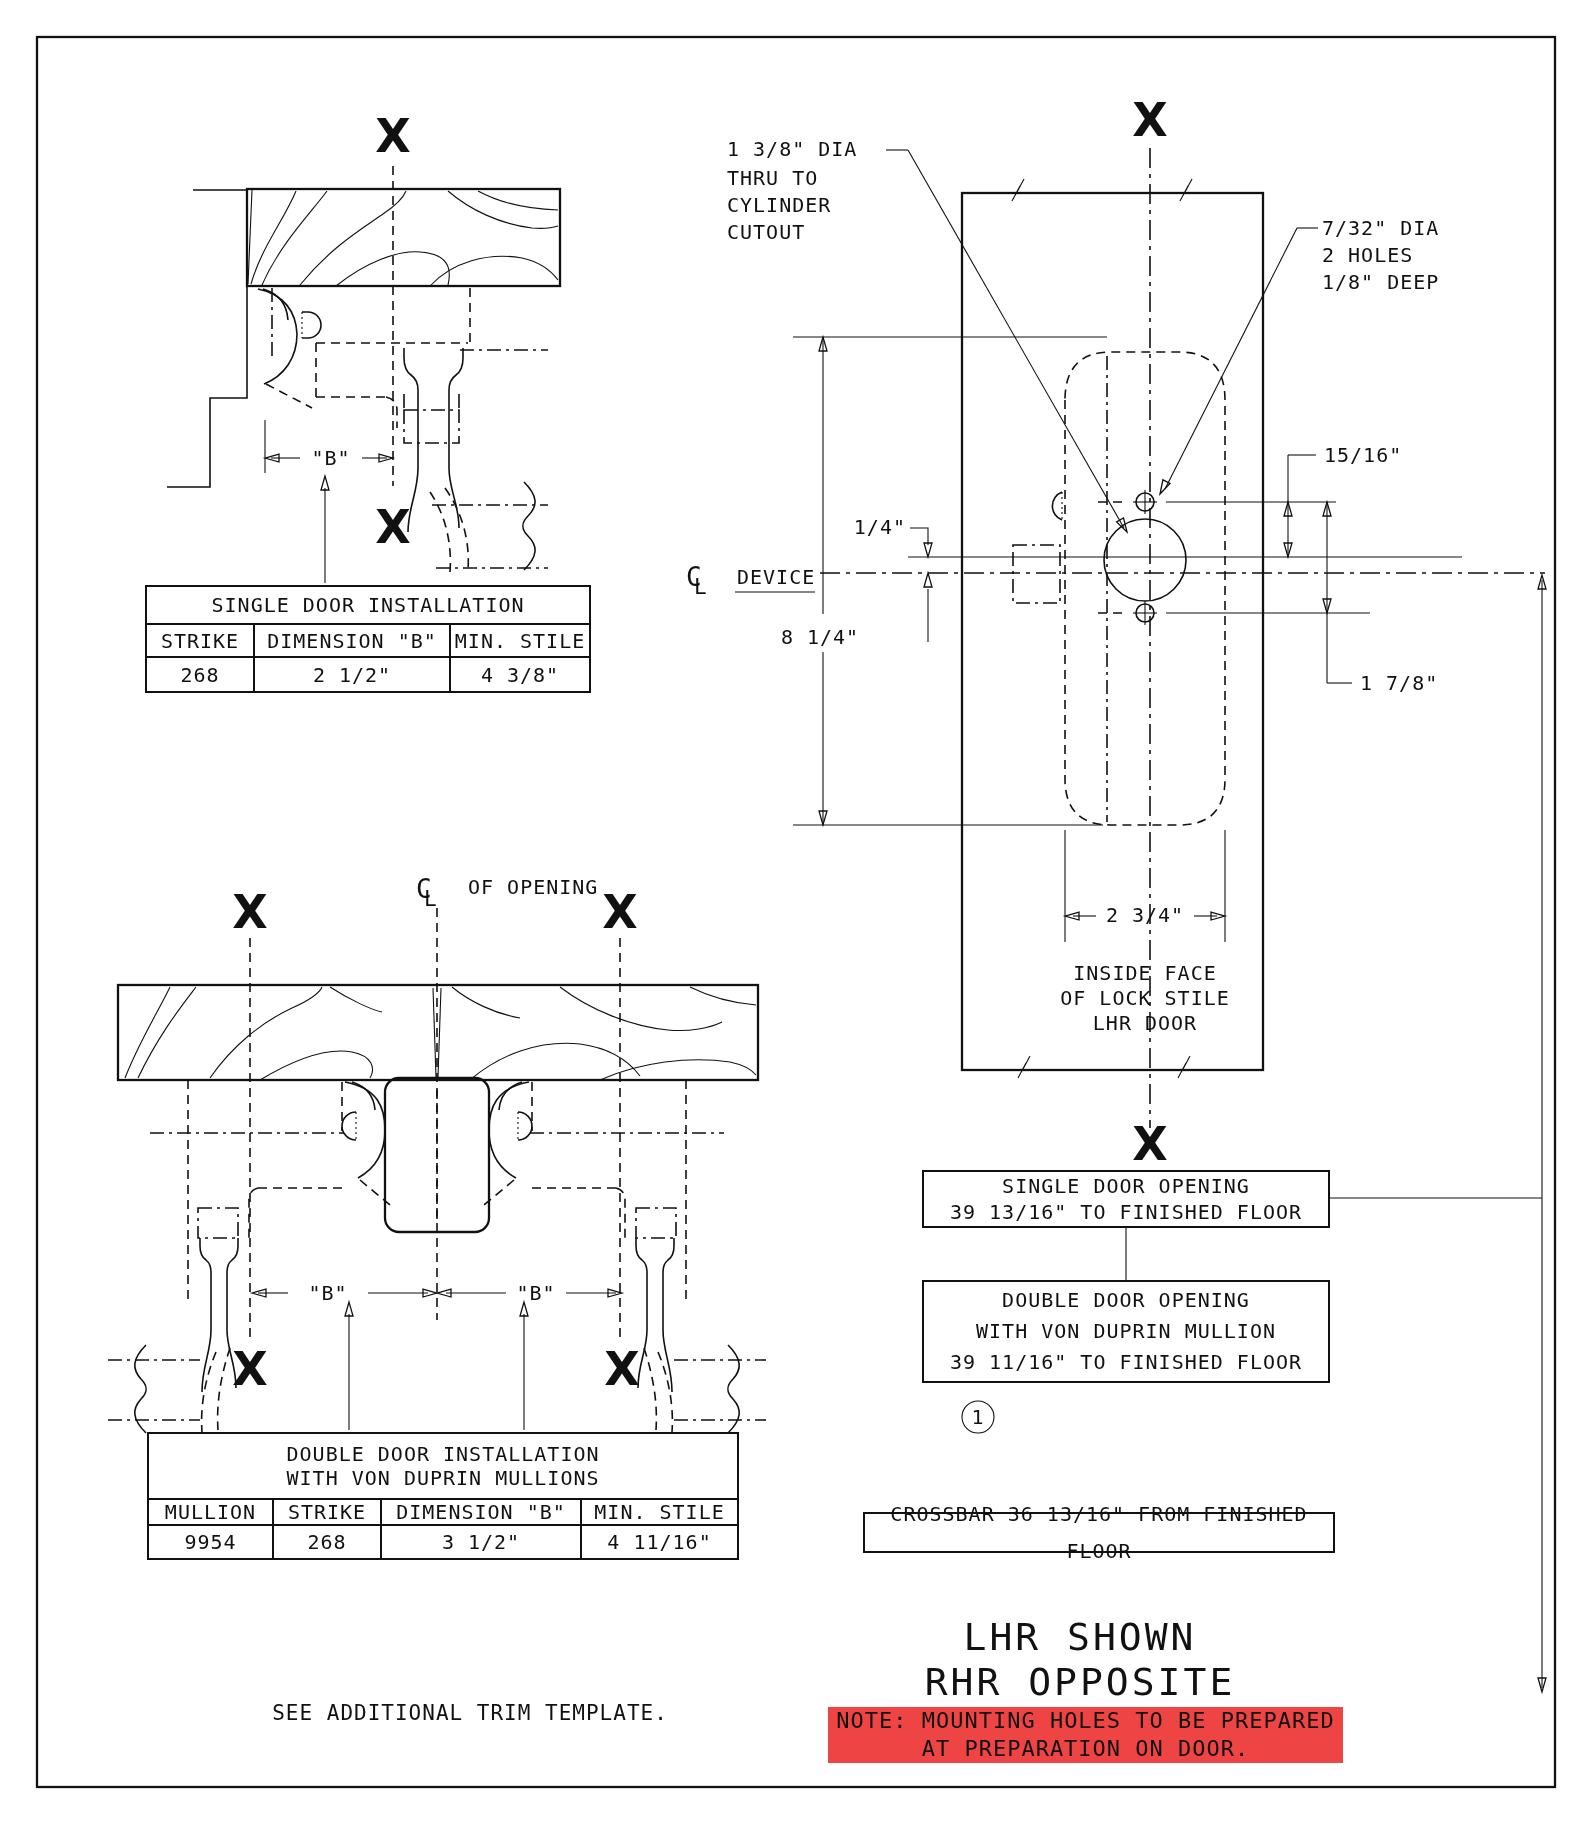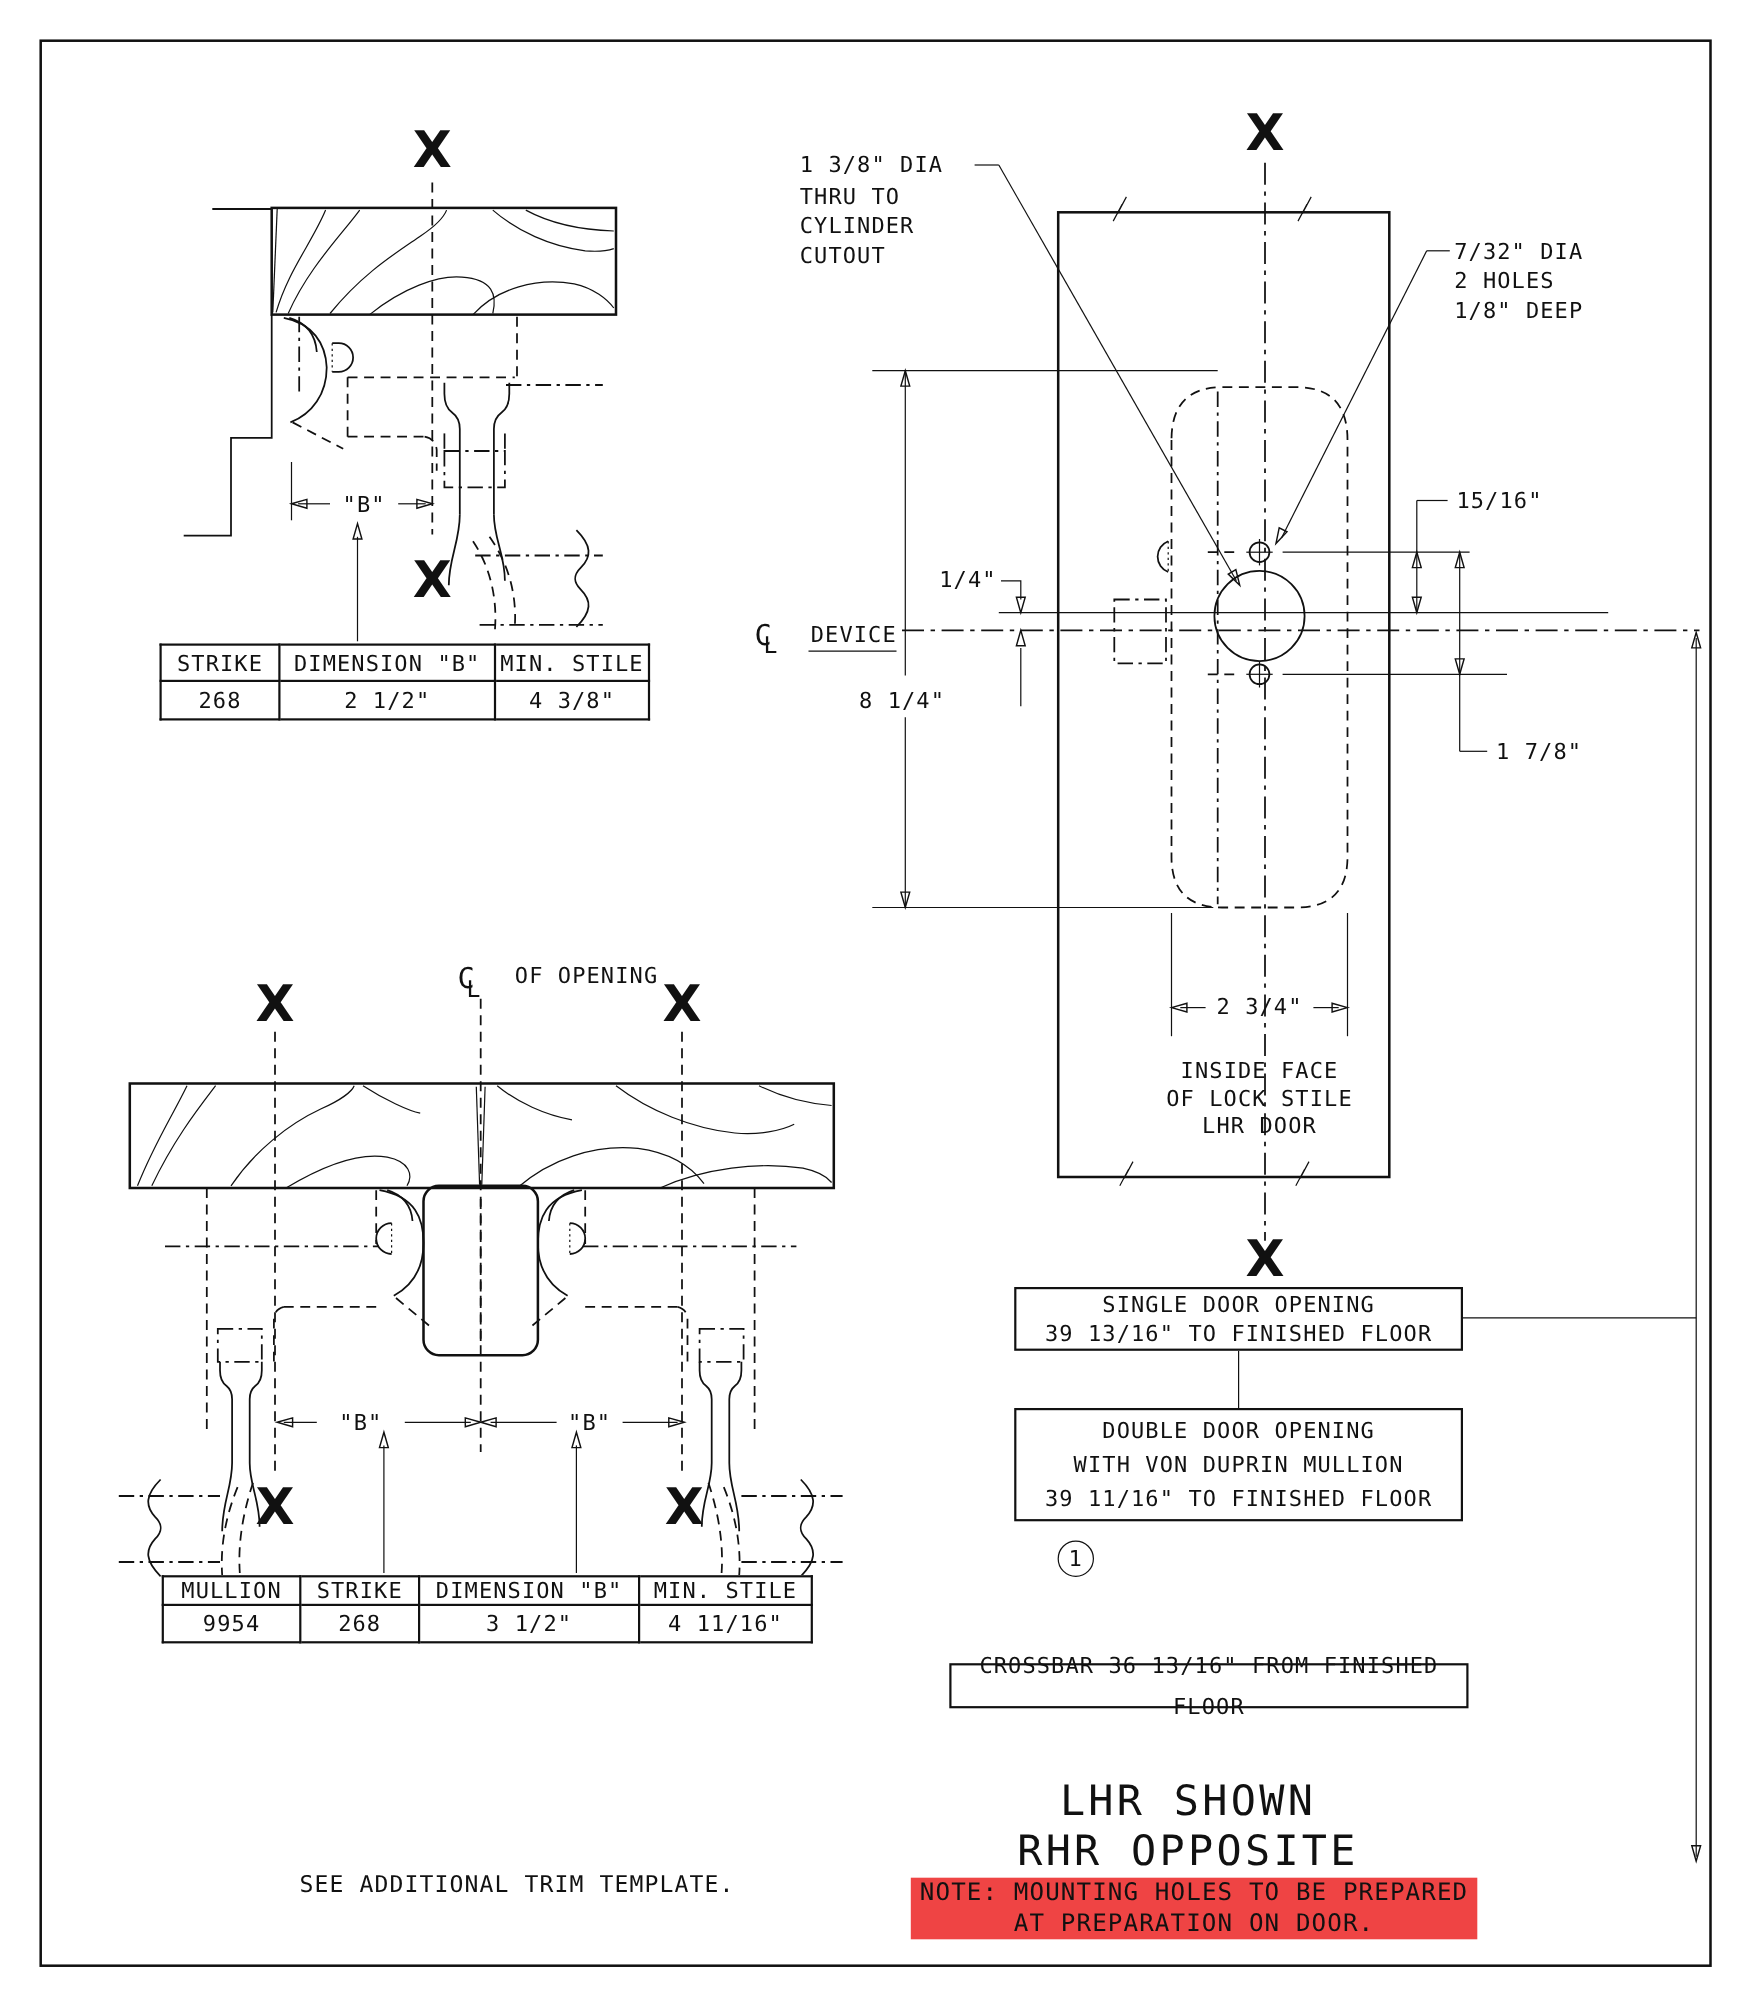--- a/index.html
+++ b/index.html
@@ -290,20 +290,23 @@
   </g>
 </svg>
 
 <table class="tbl" style="left:145px; top:585px; width:444px;">
   <colgroup>
         <col style="width:108px">
         <col style="width:196px">
         <col style="width:140px">
       </colgroup>
   <tbody>
+        <tr>
+          <th colspan="3" style="height:36px">SINGLE DOOR INSTALLATION</th>
+        </tr>
   <tr style="height:33px">
     <td>STRIKE</td>
     <td>DIMENSION "B"</td>
     <td>MIN. STILE</td>
   </tr>
   <tr style="height:35px">
     <td>268</td>
     <td>2 1/2"</td>
     <td>4 3/8"</td>
   </tr>
@@ -311,20 +314,26 @@
     </table>
 
 <table class="tbl" style="left:147px; top:1432px; width:590px;">
   <colgroup>
         <col style="width:125px">
         <col style="width:108px">
         <col style="width:200px">
         <col style="width:157px">
       </colgroup>
   <tbody>
+        <tr>
+          <th colspan="4" style="height:64px">
+    <div>DOUBLE DOOR INSTALLATION</div>
+    <div>WITH VON DUPRIN MULLIONS</div>
+  </th>
+        </tr>
   <tr style="height:20px">
     <td>MULLION</td>
     <td>STRIKE</td>
     <td>DIMENSION "B"</td>
     <td>MIN. STILE</td>
   </tr>
   <tr style="height:34px">
     <td>9954</td>
     <td>268</td>
     <td>3 1/2"</td>

